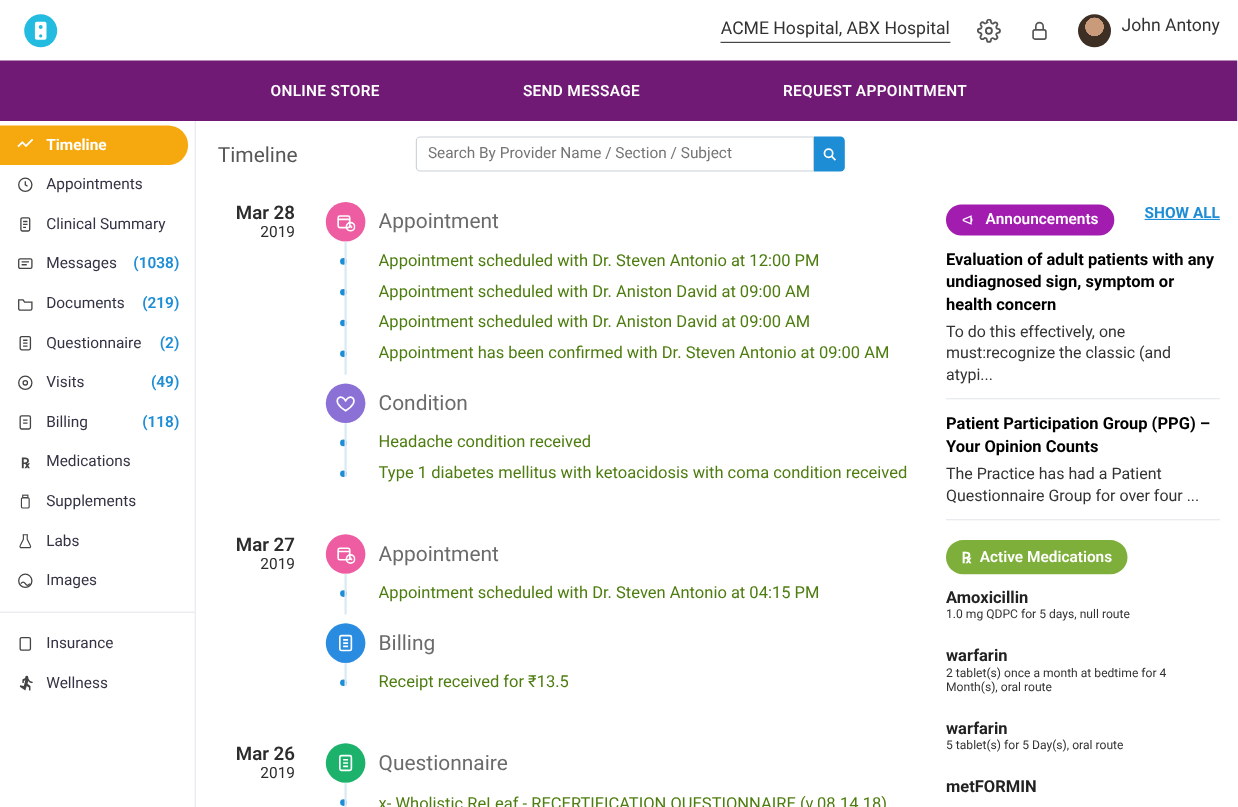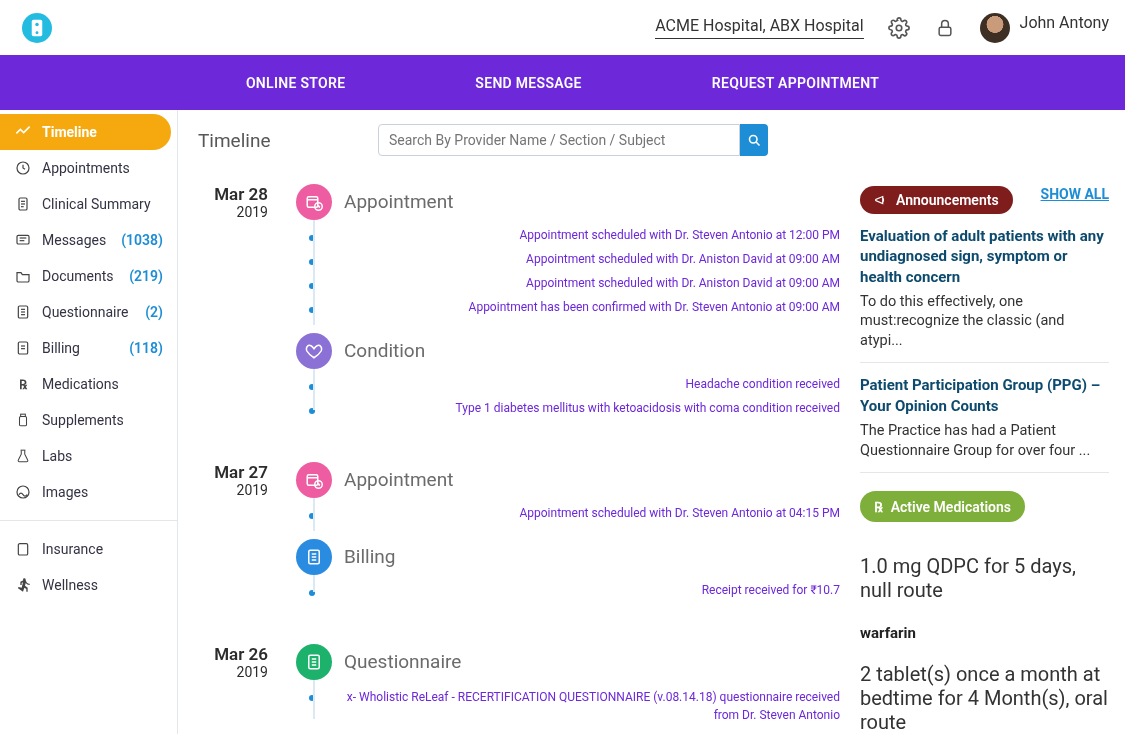--- a/index.html
+++ b/index.html
@@ -9,21 +9,21 @@
   .topbar { display:flex; align-items:center; justify-content:space-between; height:55px; padding:5px 16px; }
   .logo { width:30px; height:30px; border-radius:50%; background:#23BCE0; display:flex; align-items:center; justify-content:center; color:#fff; margin-left:6px;}
   .logo svg { width:14px; height:20px; }
   .top-right { display:flex; align-items:center; gap:24px; }
   .facility { border-bottom:1px solid #333; padding-bottom:3px; }
   .icon-btn { width:22px; height:22px; color:#555; display:flex; align-items:center; justify-content:center; cursor:pointer; }
   .user { display:flex; align-items:flex-start; gap:10px; }
   .avatar { width:30px; height:30px; border-radius:50%; background: radial-gradient(circle at 50% 38%, #c99b7a 0 35%, #3e2f24 36% 100%); }
 
   
-  .bluenav { background:#6d28d9; color:#fff; height:55px; display:flex; align-items:center; justify-content:center; gap:130px; font-weight:600; font-size:14px; letter-spacing:.3px;}
+  .bluenav { background:#701a75; color:#fff; height:55px; display:flex; align-items:center; justify-content:center; gap:130px; font-weight:600; font-size:14px; letter-spacing:.3px;}
   .bluenav span { cursor:pointer; }
 
   
   .main { display:flex; height:calc(734px - 110px); }
   .sidebar { width:178px; border-right:1px solid #E4E6EA; padding-top:4px; }
   .side-item { display:flex; align-items:center; justify-content:space-between; padding:9px 14px 9px 14px; font-size:14px; color:#334; cursor:pointer; }
   .side-item .lbl { display:flex; align-items:center; gap:10px; }
   .side-item.active { background:#F6A90E; color:#fff; font-weight:700; border-radius:0 18px 18px 0; margin-right:6px; }
   .side-item .count { color:#1D8DD5; font-weight:600; font-size:14px; }
   .side-sep { border-top:1px solid #E4E6EA; margin:10px 0; }
@@ -49,37 +49,37 @@
   .day-date .d2 { font-size:14px; color:#2c2c2c;}
   .day-body { flex:1; }
   .section { position:relative; padding-left:48px; margin-bottom:6px;}
   .sec-circle { position:absolute; left:0; top:0; width:36px; height:36px; border-radius:50%; display:flex; align-items:center; justify-content:center; color:#fff; }
   .c-pink { background:#EE5CA1; }
   .c-violet { background:#8B71D6; }
   .c-blue  { background:#2A8CE0; }
   .c-green { background:#1DB26C; }
   .sec-title { font-size:19px; color:#6B6B6B; font-weight:400; padding-top:6px;}
   .entries { margin-top:10px; margin-bottom:14px; }
-  .entry { position:relative; padding:5px 0 5px 0; font-size:12px; color:#6d28d9;text-align:right; }
+  .entry { position:relative; padding:5px 0 5px 0; font-size:15px; color:#4d7c0f; }
   .entry::before { content:""; position:absolute; left:-35px; top:12px; width:6px; height:6px; border-radius:50%; background:#1D8DD5; }
   .section::after { content:""; position:absolute; left:17px; top:36px; bottom:-6px; width:2px; background:#D9E9F6; }
   .day .section:last-child::after { bottom:10px; }
 
   
   .pill { display:inline-flex; align-items:center; gap:8px; color:#fff; font-weight:600; font-size:14px; padding:6px 14px; border-radius:16px; }
-  .pill.purple { background:#7f1d1d; }
+  .pill.purple { background:#a21caf; }
   .pill.green  { background:#7FAF3B; }
   .show-all { float:right; font-size:14px; color:#1D8DD5; font-weight:700; text-decoration:underline; cursor:pointer; }
   .ann-item { border-bottom:1px solid #E4E6EA; padding:12px 0; }
   .ann-item:last-of-type { border-bottom:none; }
-  .ann-title { font-weight:700; font-size:15px; line-height:1.35; color:#0c4a6e; margin-bottom:5px;}
+  .ann-title { font-weight:700; font-size:15px; line-height:1.35; color:#000000; margin-bottom:5px;}
   .ann-body  { font-size:14.5px; color:#333; line-height:1.35; }
   .med-item { padding:12px 0 10px 0; }
   .med-name { font-weight:700; font-size:15px; color:#222; }
-  .med-dose { font-size:20px; color:#333; margin-top:20px;}
+  .med-dose { font-size:11px; color:#333; margin-top:0;}
   .section-gap { margin-top:18px; }
 
   svg { display:block; }
 </style>
 </head>
 <body>
 
 <div class="topbar">
   <div class="logo">
     <svg viewBox="0 0 24 32">
@@ -182,20 +182,32 @@
             <svg width="16" height="16" viewBox="0 0 24 24" fill="none" stroke="currentColor" stroke-width="1.8">
               <rect x="5" y="3" width="14" height="18" rx="2"></rect>
               <line x1="9" y1="8" x2="15" y2="8"></line>
               <line x1="9" y1="12" x2="15" y2="12"></line>
               <line x1="9" y1="16" x2="15" y2="16"></line>
             </svg>
           </span>
           <span>Questionnaire</span>
         </span>
       <span class="count">(2)</span>
+    </div>
+    <div class="side-item">
+      <span class="lbl">
+          <span class="side-icon">
+            <svg width="16" height="16" viewBox="0 0 24 24" fill="none" stroke="currentColor" stroke-width="1.8">
+              <circle cx="12" cy="12" r="9"></circle>
+              <circle cx="12" cy="12" r="3"></circle>
+            </svg>
+          </span>
+          <span>Visits</span>
+        </span>
+      <span class="count">(49)</span>
     </div>
     <div class="side-item">
       <span class="lbl">
           <span class="side-icon">
             <svg width="16" height="16" viewBox="0 0 24 24" fill="none" stroke="currentColor" stroke-width="1.8">
               <rect x="5" y="3" width="14" height="18" rx="2"></rect>
               <line x1="9" y1="9" x2="15" y2="9"></line>
               <line x1="9" y1="13" x2="15" y2="13"></line>
             </svg>
           </span>
@@ -346,21 +358,21 @@
               <div class="sec-circle c-blue">
                   <svg width="18" height="18" viewBox="0 0 24 24" fill="none" stroke="#fff" stroke-width="2">
                     <rect x="5" y="3" width="14" height="18" rx="2"></rect>
                     <line x1="9" y1="8" x2="15" y2="8"></line>
                     <line x1="9" y1="12" x2="15" y2="12"></line>
                     <line x1="9" y1="16" x2="15" y2="16"></line>
                   </svg>
                 </div>
               <div class="sec-title">Billing</div>
               <div class="entries">
-                <div class="entry">Receipt received for ₹10.7</div>
+                <div class="entry">Receipt received for ₹13.5</div>
               </div>
             </div>
           </div>
         </div>
 
         <div class="day">
           <div class="day-date">
             <div class="d1">Mar 26</div>
             <div class="d2">2019</div>
           </div>
@@ -406,20 +418,21 @@
         </div>
 
         <div class="section-gap">
           <span class="pill green">
             <span style="font-weight:700">℞</span>
             <span>Active Medications</span>
           </span>
         </div>
 
         <div class="med-item">
+          <div class="med-name">Amoxicillin</div>
           <div class="med-dose">1.0 mg QDPC for 5 days, null route</div>
         </div>
         <div class="med-item">
           <div class="med-name">warfarin</div>
           <div class="med-dose">2 tablet(s) once a month at bedtime for 4 Month(s), oral route</div>
         </div>
         <div class="med-item">
           <div class="med-name">warfarin</div>
           <div class="med-dose">5 tablet(s) for 5 Day(s), oral route</div>
         </div>

